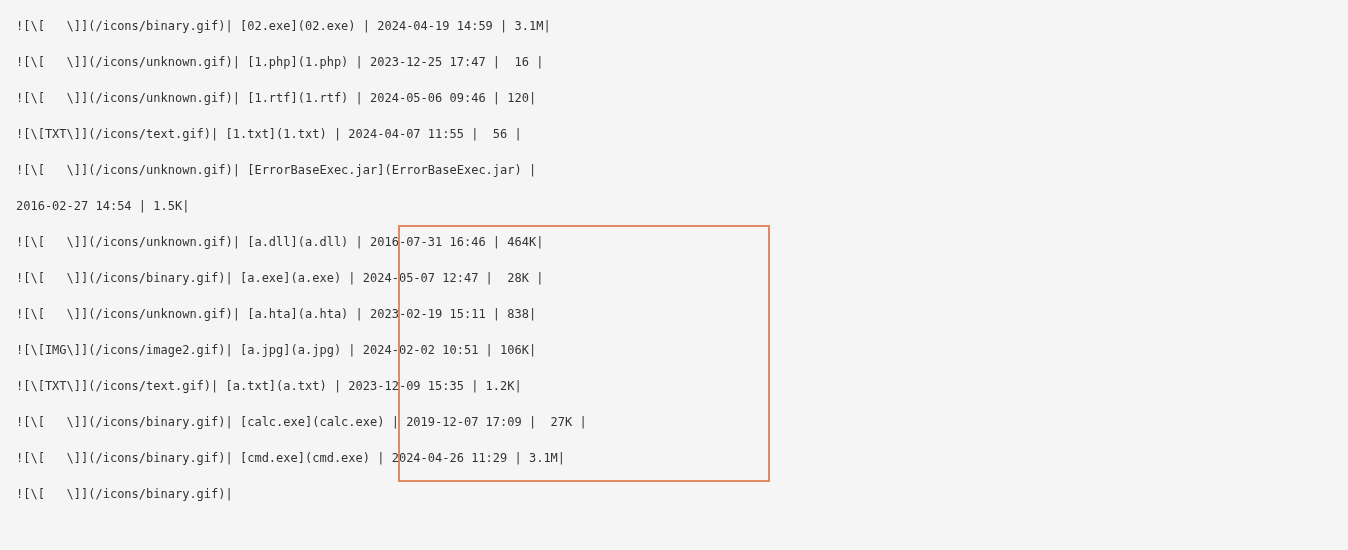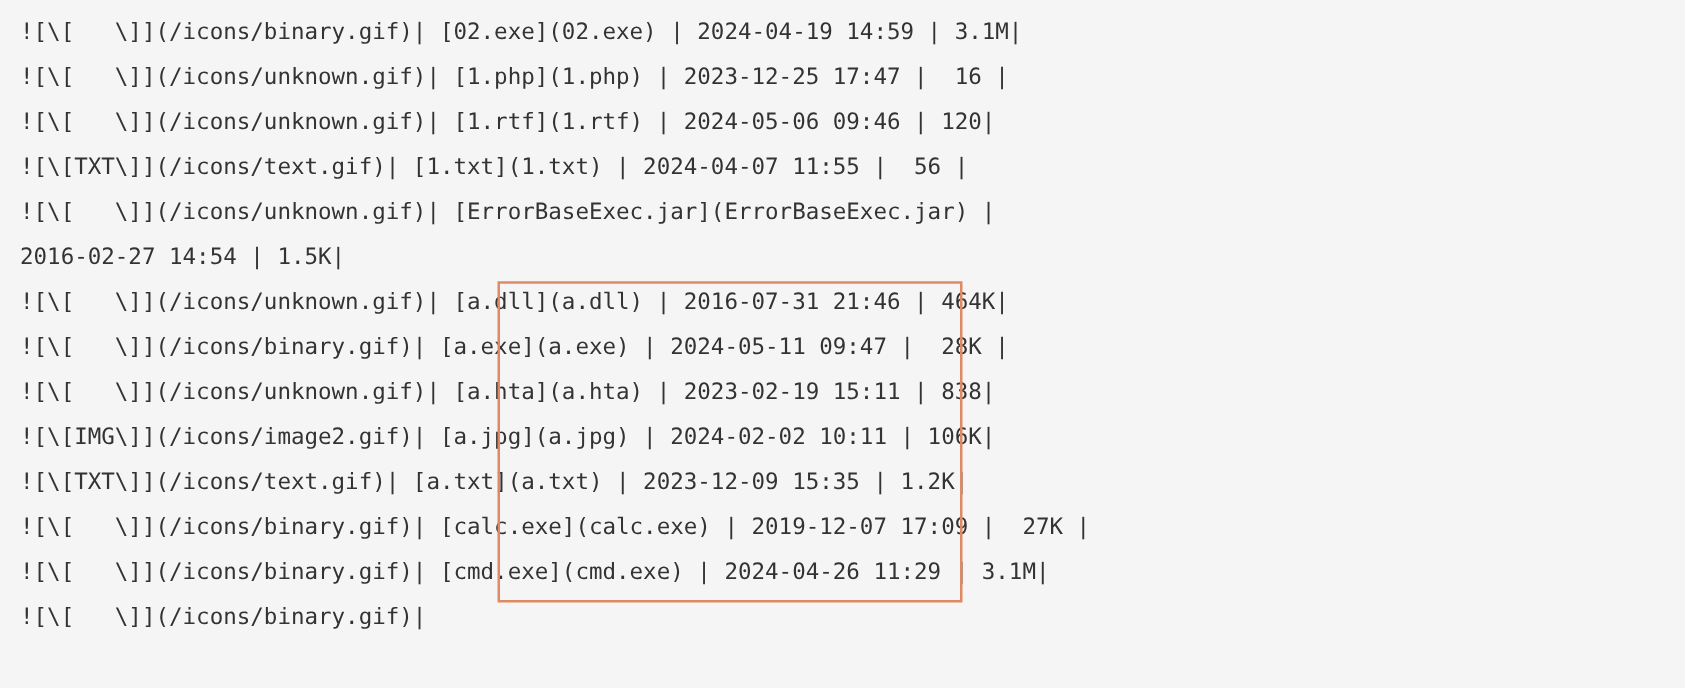--- a/index.html
+++ b/index.html
@@ -5,21 +5,21 @@
   html, body {
     margin: 0;
     padding: 0;
     background: #f5f5f5;
     width: 1348px;
     height: 550px;
     overflow: hidden;
   }
   pre.listing {
     font-family: "Consolas", "Menlo", "DejaVu Sans Mono", "Courier New", monospace;
-    font-size: 18px;
+    font-size: 12px;
     line-height: 36px;
     color: #333333;
     margin: 0;
     padding: 8px 16px;
     white-space: pre-wrap;
     word-break: break-word;
     position: relative;
   }
   .highlight-box {
     position: absolute;
@@ -29,22 +29,22 @@
 </style>
 </head>
 <body>
 
 <pre class="listing" id="listing"><span>![\[   \]](/icons/binary.gif)| [02.exe](02.exe) | 2024-04-19 14:59 | 3.1M|</span>
 <span>![\[   \]](/icons/unknown.gif)| [1.php](1.php) | 2023-12-25 17:47 |  16 |</span>
 <span>![\[   \]](/icons/unknown.gif)| [1.rtf](1.rtf) | 2024-05-06 09:46 | 120|</span>
 <span>![\[TXT\]](/icons/text.gif)| [1.txt](1.txt) | 2024-04-07 11:55 |  56 |</span>
 <span>![\[   \]](/icons/unknown.gif)| [ErrorBaseExec.jar](ErrorBaseExec.jar) |
 2016-02-27 14:54 | 1.5K|</span>
-<span>![\[   \]](/icons/unknown.gif)| [a.dll](a.dll) | 2016-07-31 21:46 | 464K|</span>
-<span>![\[   \]](/icons/binary.gif)| [a.exe](a.exe) | 2024-05-11 09:47 |  28K |</span>
+<span>![\[   \]](/icons/unknown.gif)| [a.dll](a.dll) | 2016-07-31 16:46 | 464K|</span>
+<span>![\[   \]](/icons/binary.gif)| [a.exe](a.exe) | 2024-05-07 12:47 |  28K |</span>
 <span>![\[   \]](/icons/unknown.gif)| [a.hta](a.hta) | 2023-02-19 15:11 | 838|</span>
-<span>![\[IMG\]](/icons/image2.gif)| [a.jpg](a.jpg) | 2024-02-02 10:11 | 106K|</span>
+<span>![\[IMG\]](/icons/image2.gif)| [a.jpg](a.jpg) | 2024-02-02 10:51 | 106K|</span>
 <span>![\[TXT\]](/icons/text.gif)| [a.txt](a.txt) | 2023-12-09 15:35 | 1.2K|</span>
 <span>![\[   \]](/icons/binary.gif)| [calc.exe](calc.exe) | 2019-12-07 17:09 |  27K |</span>
 <span>![\[   \]](/icons/binary.gif)| [cmd.exe](cmd.exe) | 2024-04-26 11:29 | 3.1M|</span>
 <span>![\[   \]](/icons/binary.gif)|</span>
 </pre>
 <div id="hlbox" class="highlight-box" style="top: 225px; left: 398px; width: 368px; height: 253px;"></div>
 
 </body></html>

